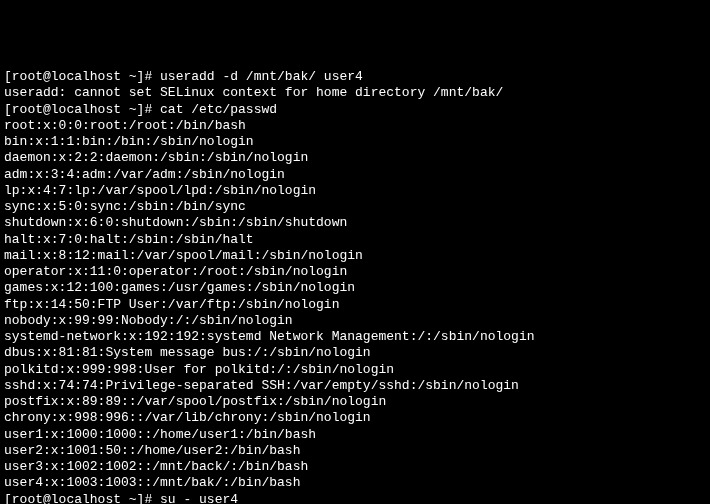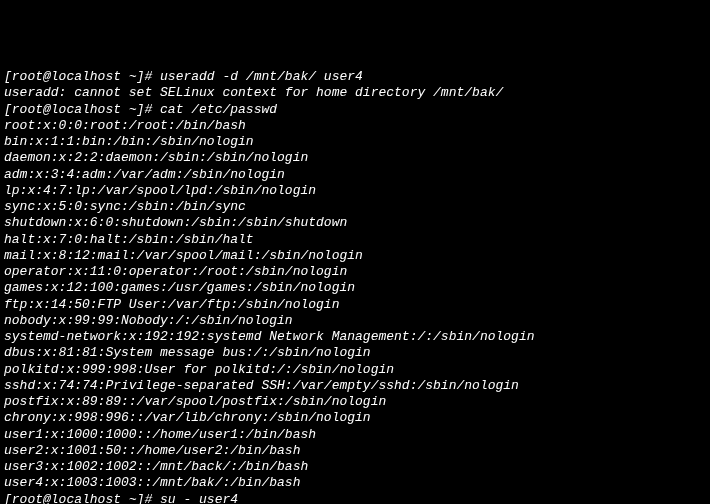--- a/index.html
+++ b/index.html
@@ -7,21 +7,21 @@
       color: #fff;
       font-family: 'Courier New', monospace;
       font-size: 13px;
       margin: 0;
       padding: 4px;
       line-height: 1.25;
       width: 710px;
       box-sizing: border-box;
       white-space: pre;
     }
-    .line { display: block; font-style: italic; }
+    .line { display: block; }
   </style>
 </head>
 <body>
 
 
 
 <div><span class="line">[root@localhost ~]# useradd -d /mnt/bak/ user4</span><span class="line">useradd: cannot set SELinux context for home directory /mnt/bak/</span><span class="line">[root@localhost ~]# cat /etc/passwd</span><span class="line">root:x:0:0:root:/root:/bin/bash</span><span class="line">bin:x:1:1:bin:/bin:/sbin/nologin</span><span class="line">daemon:x:2:2:daemon:/sbin:/sbin/nologin</span><span class="line">adm:x:3:4:adm:/var/adm:/sbin/nologin</span><span class="line">lp:x:4:7:lp:/var/spool/lpd:/sbin/nologin</span><span class="line">sync:x:5:0:sync:/sbin:/bin/sync</span><span class="line">shutdown:x:6:0:shutdown:/sbin:/sbin/shutdown</span><span class="line">halt:x:7:0:halt:/sbin:/sbin/halt</span><span class="line">mail:x:8:12:mail:/var/spool/mail:/sbin/nologin</span><span class="line">operator:x:11:0:operator:/root:/sbin/nologin</span><span class="line">games:x:12:100:games:/usr/games:/sbin/nologin</span><span class="line">ftp:x:14:50:FTP User:/var/ftp:/sbin/nologin</span><span class="line">nobody:x:99:99:Nobody:/:/sbin/nologin</span><span class="line">systemd-network:x:192:192:systemd Network Management:/:/sbin/nologin</span><span class="line">dbus:x:81:81:System message bus:/:/sbin/nologin</span><span class="line">polkitd:x:999:998:User for polkitd:/:/sbin/nologin</span><span class="line">sshd:x:74:74:Privilege-separated SSH:/var/empty/sshd:/sbin/nologin</span><span class="line">postfix:x:89:89::/var/spool/postfix:/sbin/nologin</span><span class="line">chrony:x:998:996::/var/lib/chrony:/sbin/nologin</span><span class="line">user1:x:1000:1000::/home/user1:/bin/bash</span><span class="line">user2:x:1001:50::/home/user2:/bin/bash</span><span class="line">user3:x:1002:1002::/mnt/back/:/bin/bash</span><span class="line">user4:x:1003:1003::/mnt/bak/:/bin/bash</span><span class="line">[root@localhost ~]# su - user4</span></div>
 
 
 

